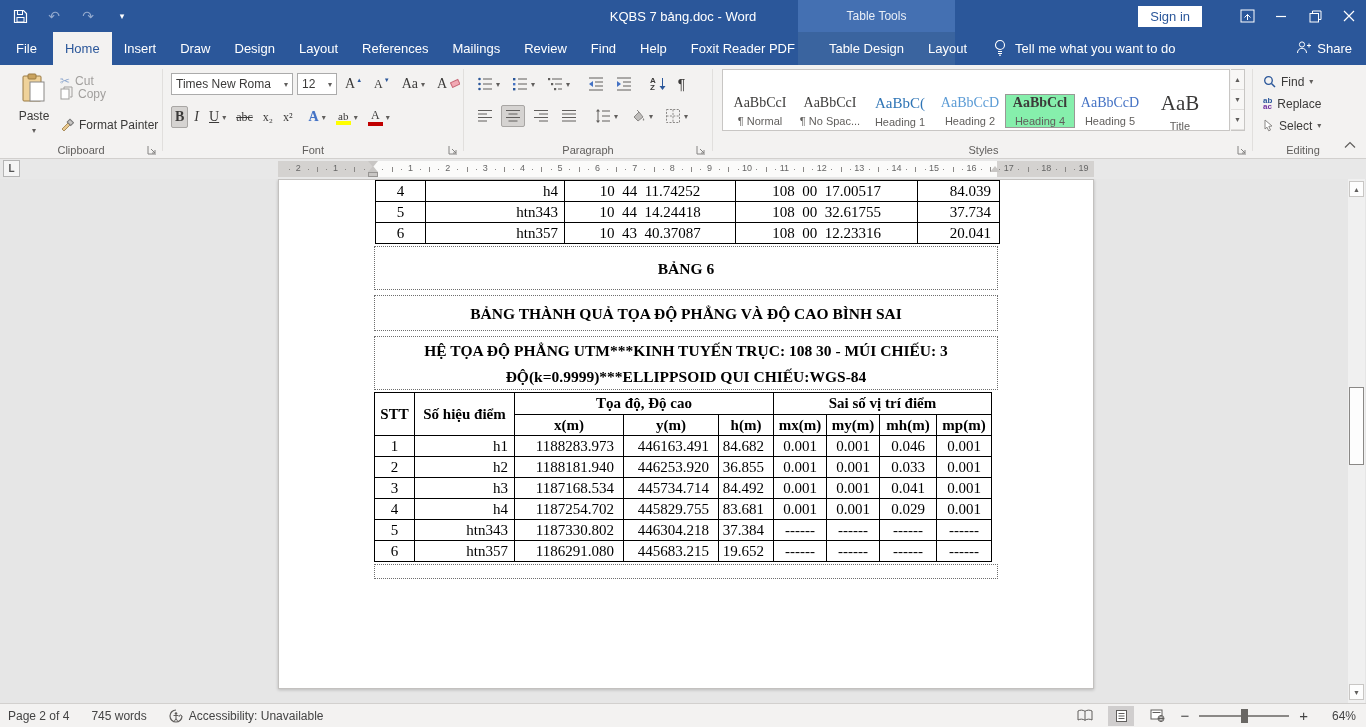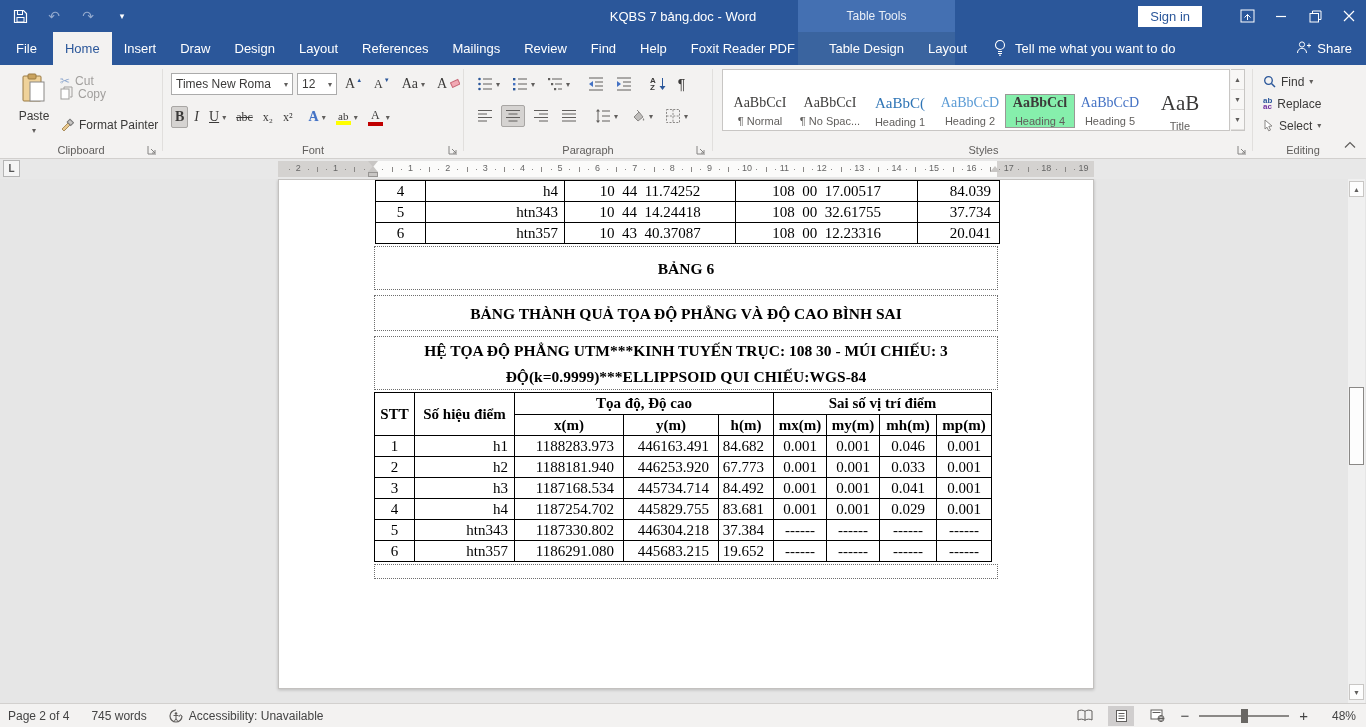--- a/index.html
+++ b/index.html
@@ -734,21 +734,21 @@
               <td>0.001</td>
               <td>0.001</td>
               <td>0.046</td>
               <td>0.001</td>
             </tr>
             <tr style="height: 21px;">
               <td>2</td>
               <td>h2</td>
               <td>1188181.940</td>
               <td>446253.920</td>
-              <td>67.773</td>
+              <td>36.855</td>
               <td>0.001</td>
               <td>0.001</td>
               <td>0.033</td>
               <td>0.001</td>
             </tr>
             <tr style="height: 21px;">
               <td>3</td>
               <td>h3</td>
               <td>1187168.534</td>
               <td>445734.714</td>
@@ -841,15 +841,15 @@
           <circle cx="11" cy="9.5" r="3" fill="#fff" stroke="#605E5C"></circle>
           <line x1="8" y1="9.5" x2="14" y2="9.5" stroke="#605E5C"></line>
           <ellipse cx="11" cy="9.5" rx="1.3" ry="3" fill="none" stroke="#605E5C"></ellipse>
         </svg>
     </span>
     <span style="font-size:15px">−</span>
     <span id="zoomtrack">
       <span id="zoomhandle"></span>
     </span>
     <span style="font-size:15px">+</span>
-    <span style="width:38px; text-align:right">48%</span>
+    <span style="width:38px; text-align:right">64%</span>
   </div>
 </div>
 
 </body></html>

